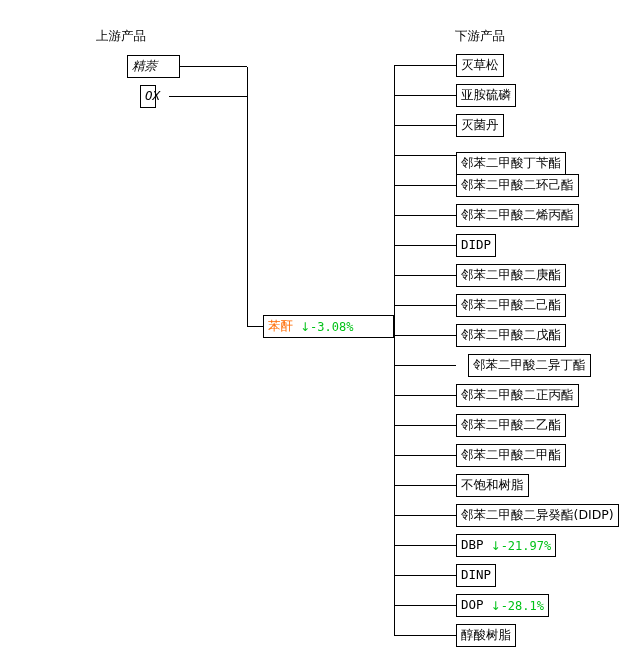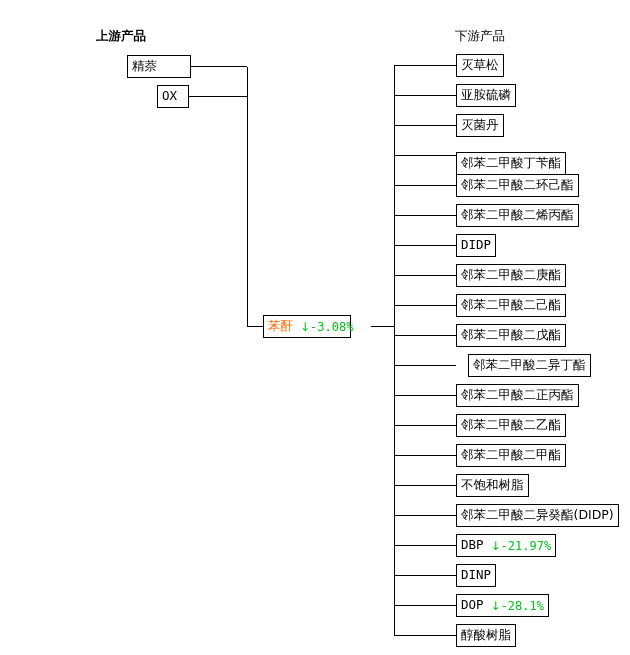--- a/index.html
+++ b/index.html
@@ -45,21 +45,21 @@
   }
 
   
   .col-head {
     position: absolute;
     color: #000000;
     font-size: 12.5px;
     white-space: nowrap;
     font-family: "DejaVu Sans", "Liberation Sans", sans-serif;
   }
-  .col-head.upstream { left: 96px; top: 28px; font-weight: bold; }
+  .col-head.upstream { left: 96px; top: 28px; }
   .col-head.downstream { left: 455px; top: 28px; }
 
   
   .node {
     position: absolute;
     box-sizing: border-box;
     border: 1.4px solid #000000;
     background: #ffffff;
     display: flex;
     align-items: center;
@@ -137,27 +137,27 @@
       <div class="ln h" style="left: 394px; top: 484.8px; width: 62px;"></div>
       <div class="ln h" style="left: 394px; top: 514.8px; width: 62px;"></div>
       <div class="ln h" style="left: 394px; top: 544.8px; width: 62px;"></div>
       <div class="ln h" style="left: 394px; top: 574.8px; width: 62px;"></div>
       <div class="ln h" style="left: 394px; top: 604.8px; width: 62px;"></div>
       <div class="ln h" style="left: 394px; top: 634.8px; width: 62px;"></div>
       <div class="ln v" style="left: 394px; top: 65.5px; height: 570px;"></div>
     </div>
 
   <div id="nodes">
-      <div class="node" style="left: 127px; top: 55px; width: 64px;">
+      <div class="node" style="left: 127px; top: 55px; width: 53px; font-style: italic;">
         <span class="nm-cn">精萘</span>
       </div>
-      <div class="node" style="left: 157px; top: 85px; width: 32px;">
+      <div class="node" style="left: 140px; top: 85px; width: 16px; font-style: italic;">
         <span class="nm-latin">OX</span>
       </div>
-      <div class="node center" style="left: 263px; top: 315px; width: 88px;">
+      <div class="node center" style="left: 263px; top: 315px; width: 131px;">
         <span class="nm-cn">苯酐</span>
         <span class="chg" style="color: rgb(0, 194, 23); text-align: center;"><span class="arrow">↓</span>-3.08%</span>
       </div>
       <div class="node" style="left: 456px; top: 54px;">
         <span class="nm-cn">灭草松</span>
       </div>
       <div class="node" style="left: 456px; top: 84px; text-align: center;">
         <span class="nm-cn">亚胺硫磷</span>
       </div>
       <div class="node" style="left: 456px; top: 114px;">

